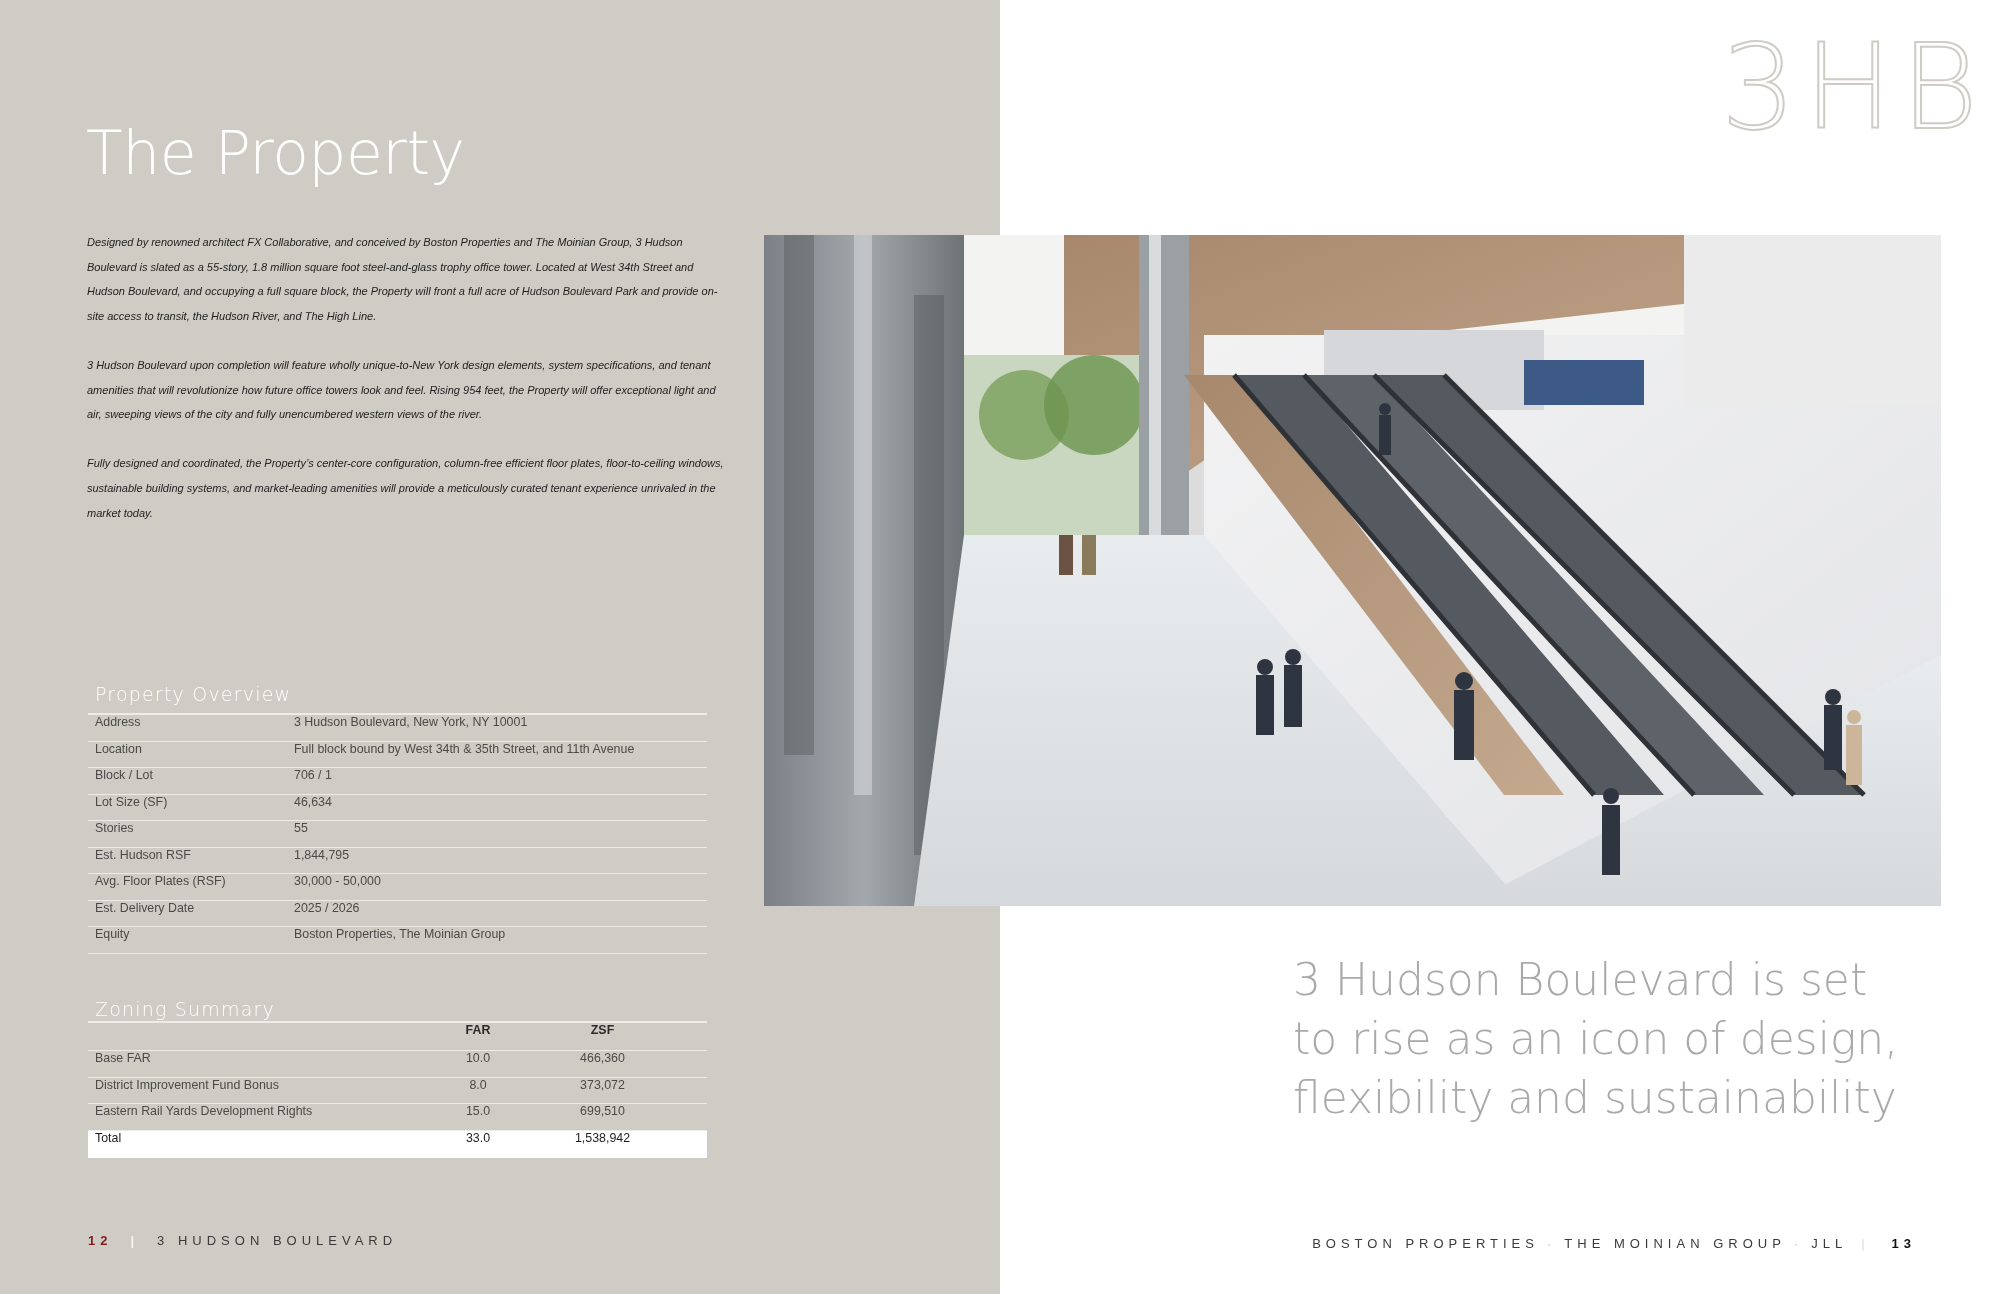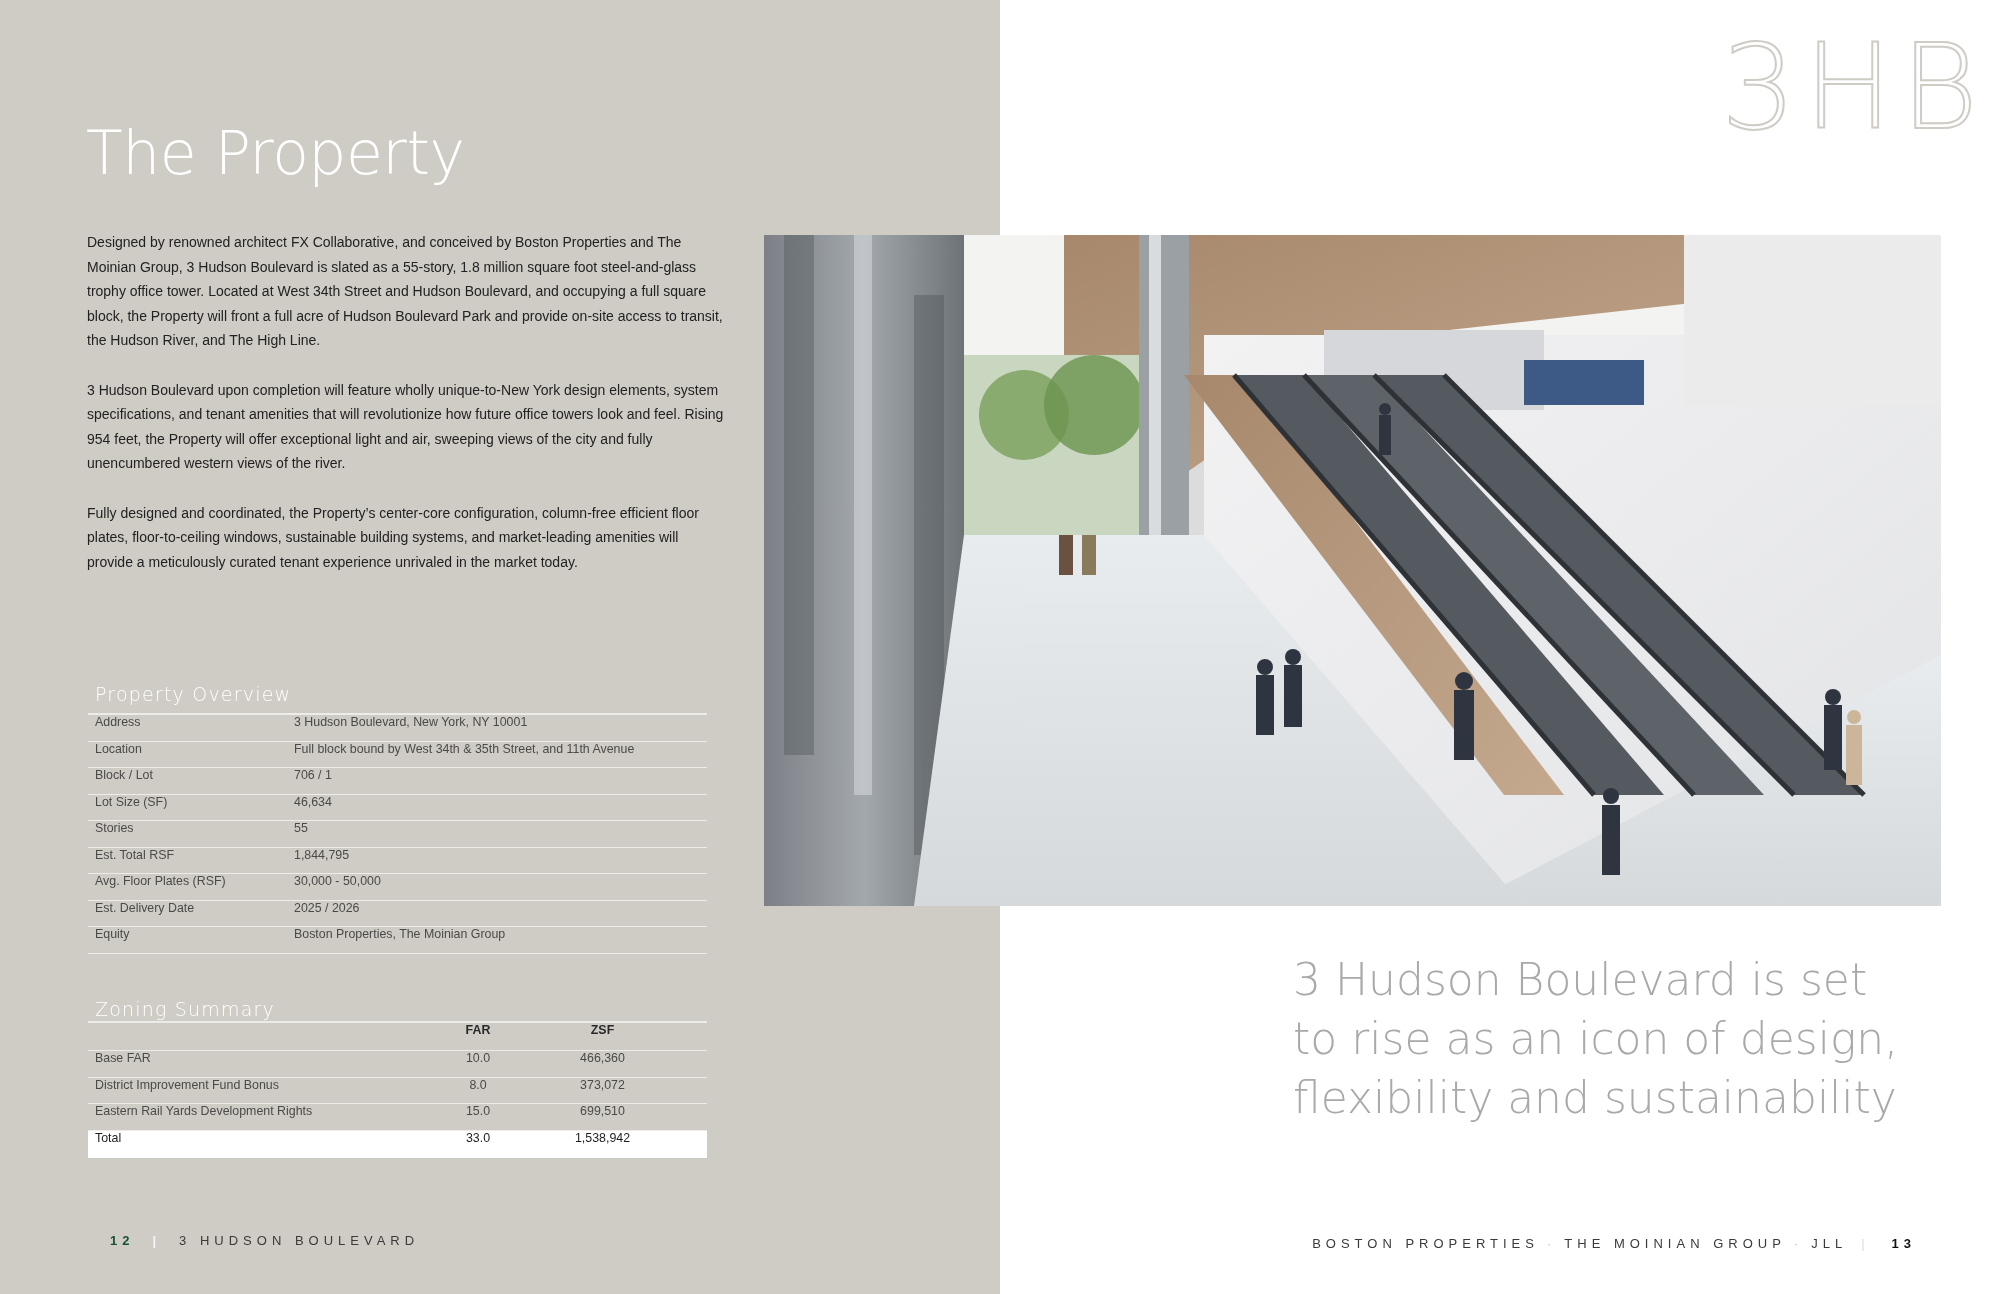--- a/index.html
+++ b/index.html
@@ -18,21 +18,21 @@
     .page-title {
       position: absolute; left: 86px; top: 118px;
       font-family: "DejaVu Sans", sans-serif; font-weight: 200;
       font-size: 60px; color: #ffffff; letter-spacing: -0.5px;
       -webkit-text-stroke: 0px;
     }
 
     .body-copy {
       position: absolute; left: 87px; top: 230px; width: 640px;
       font-family: "Liberation Sans", sans-serif;
-      font-size: 14px; line-height: 24.6px; color: #222222;
+      font-size: 11px; line-height: 24.6px; color: #222222; font-style: italic;
     }
     .body-copy p { margin-bottom: 24.6px; }
 
     .section-heading {
       position: absolute; left: 95px;
       font-family: "DejaVu Sans", sans-serif; font-size: 19px;
       letter-spacing: 1.2px; color: #ffffff; font-weight: 300;
     }
 
     .table {
@@ -54,21 +54,21 @@
     .zoning .row.total {
       background: #ffffff; font-weight: normal; color: #1e1e1e;
       border-bottom: none; height: 27px;
     }
 
     .footer-left {
       position: absolute; left: 88px; top: 1233px;
       font-size: 13px; letter-spacing: 5px; color: #3a3a3a;
       display: flex; align-items: center;
     }
-    .footer-left .num { font-weight: bold; color: #14532d; margin-left: 22px; }
+    .footer-left .num { font-weight: bold; color: #7f1d1d; }
     .footer-left .sep { color: #f4f4f4; margin: 0 18px; font-weight: bold; }
 
     .footer-right {
       position: absolute; right: 84px; top: 1236px;
       font-size: 13px; letter-spacing: 5px; color: #3a3a3a;
       display: flex; align-items: flex-start;
     }
     .footer-right .dot { color: #bbb; margin: 0 8px; }
     .footer-right .sep { color: #dcdcdc; margin: 0 22px 0 14px; }
     .footer-right .num { font-weight: bold; color: #111; }
@@ -122,21 +122,21 @@
     </div>
     <div class="row">
       <span class="k">Lot Size (SF)</span>
       <span class="v">46,634</span>
     </div>
     <div class="row">
       <span class="k">Stories</span>
       <span class="v">55</span>
     </div>
     <div class="row">
-      <span class="k">Est. Total RSF</span>
+      <span class="k">Est. Hudson RSF</span>
       <span class="v">1,844,795</span>
     </div>
     <div class="row">
       <span class="k">Avg. Floor Plates (RSF)</span>
       <span class="v">30,000 - 50,000</span>
     </div>
     <div class="row">
       <span class="k">Est. Delivery Date</span>
       <span class="v">2025 / 2026</span>
     </div>

